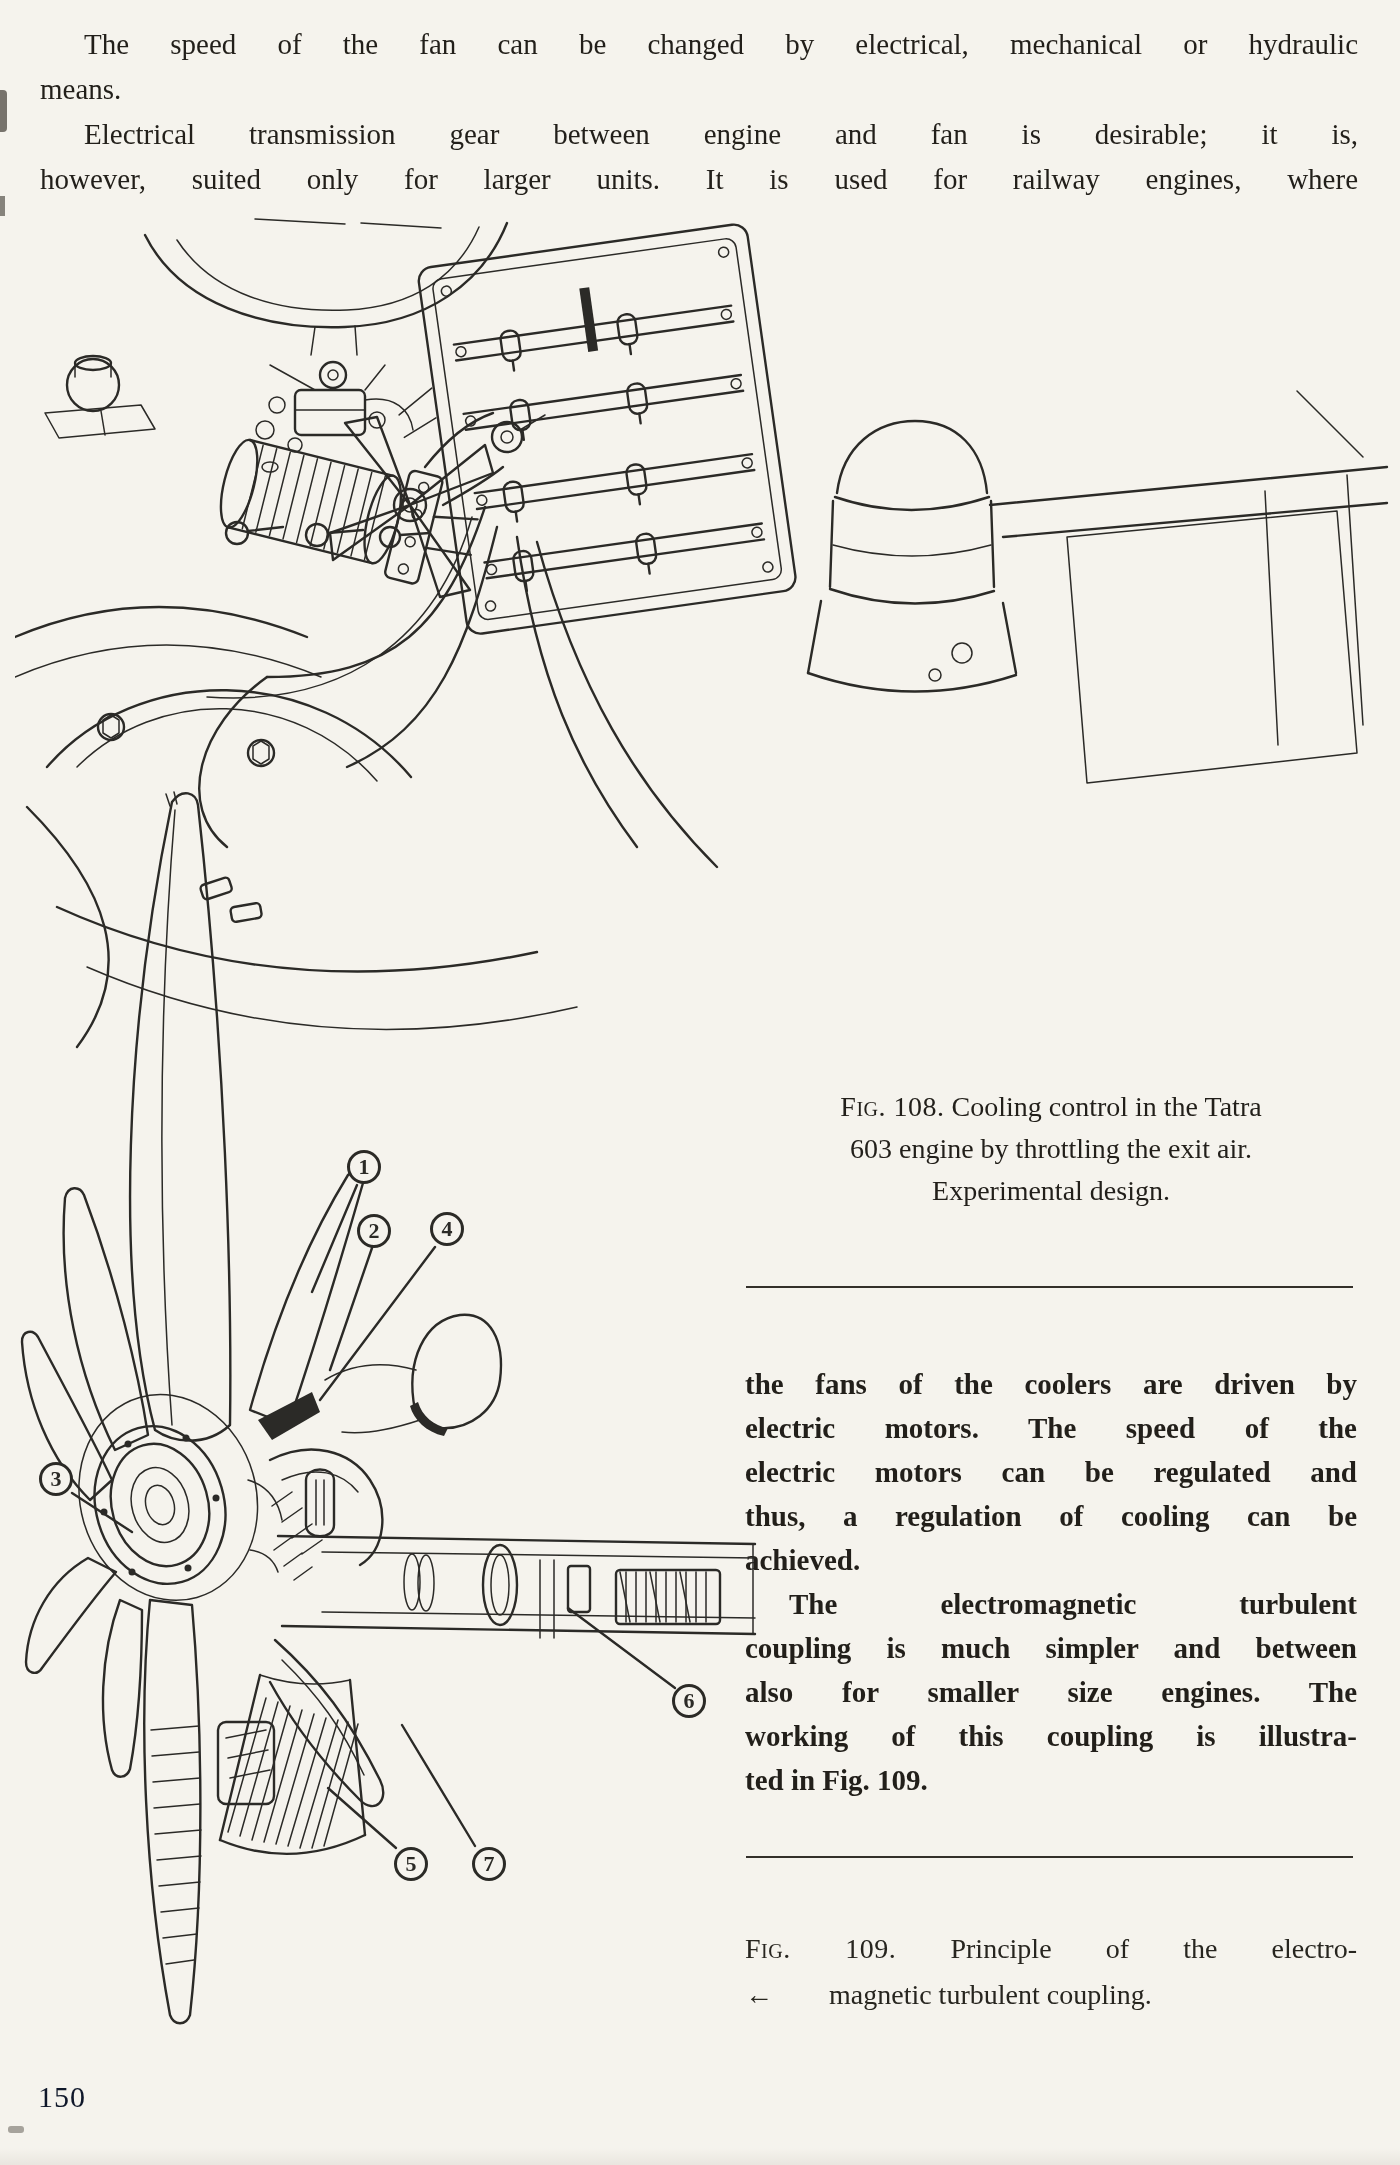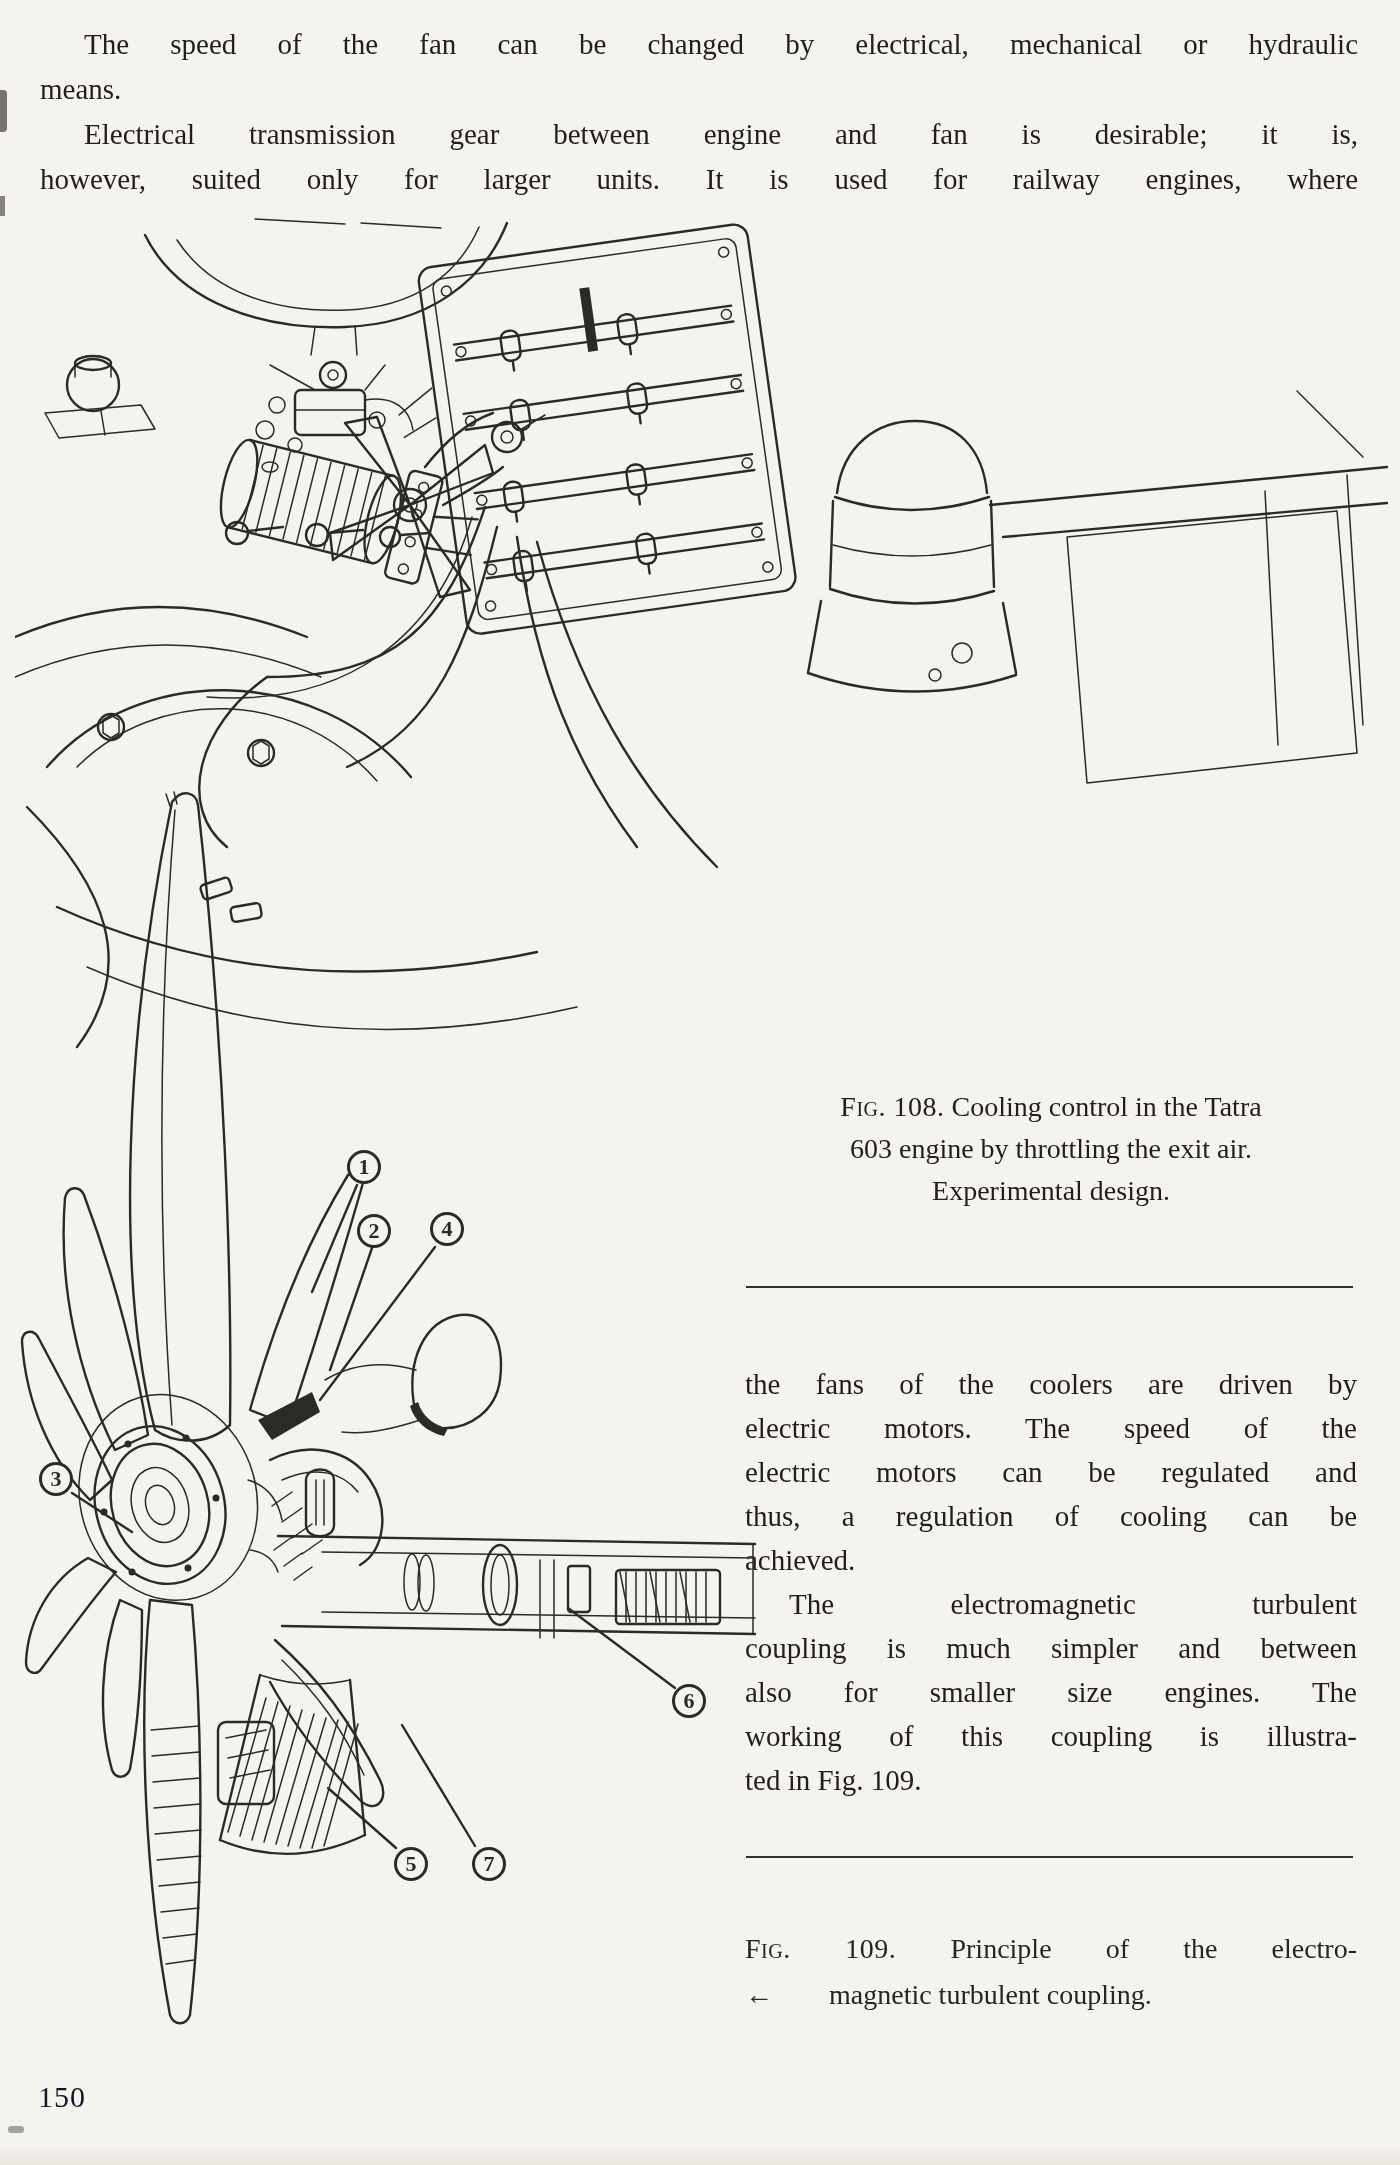--- a/index.html
+++ b/index.html
@@ -11,21 +11,21 @@
   }
   .abs{position:absolute;}
   
   .textline{
     position:relative; font-size:29px; line-height:45px; height:45px;
     text-align:justify; text-align-last:justify; white-space:normal;
     color:#221f1a;
   }
   .nojust{ text-align:center; text-align-last:left; }
   .indent{ text-indent:44px; }
-  .colline{ font-size:29px; line-height:44px; height:44px; }
+  .colline{ font-size:29px; line-height:44px; height:44px;font-weight:bold; }
   
   .caption{ font-size:28px; line-height:42px; text-align:center; color:#221f1a;}
   .sc{ font-variant:small-caps; letter-spacing:.5px; }
   .cap109-l1{ font-size:28px; line-height:46px; text-align:justify; text-align-last:justify; }
   .cap109-l2{ font-size:28px; line-height:46px; display:flex; align-items:baseline; gap:56px; }
   
   .rule{ height:2px; background:#33302a; }
   
   .callout{
     position:absolute; width:34px; height:34px; border:3px solid #2b2a26;

